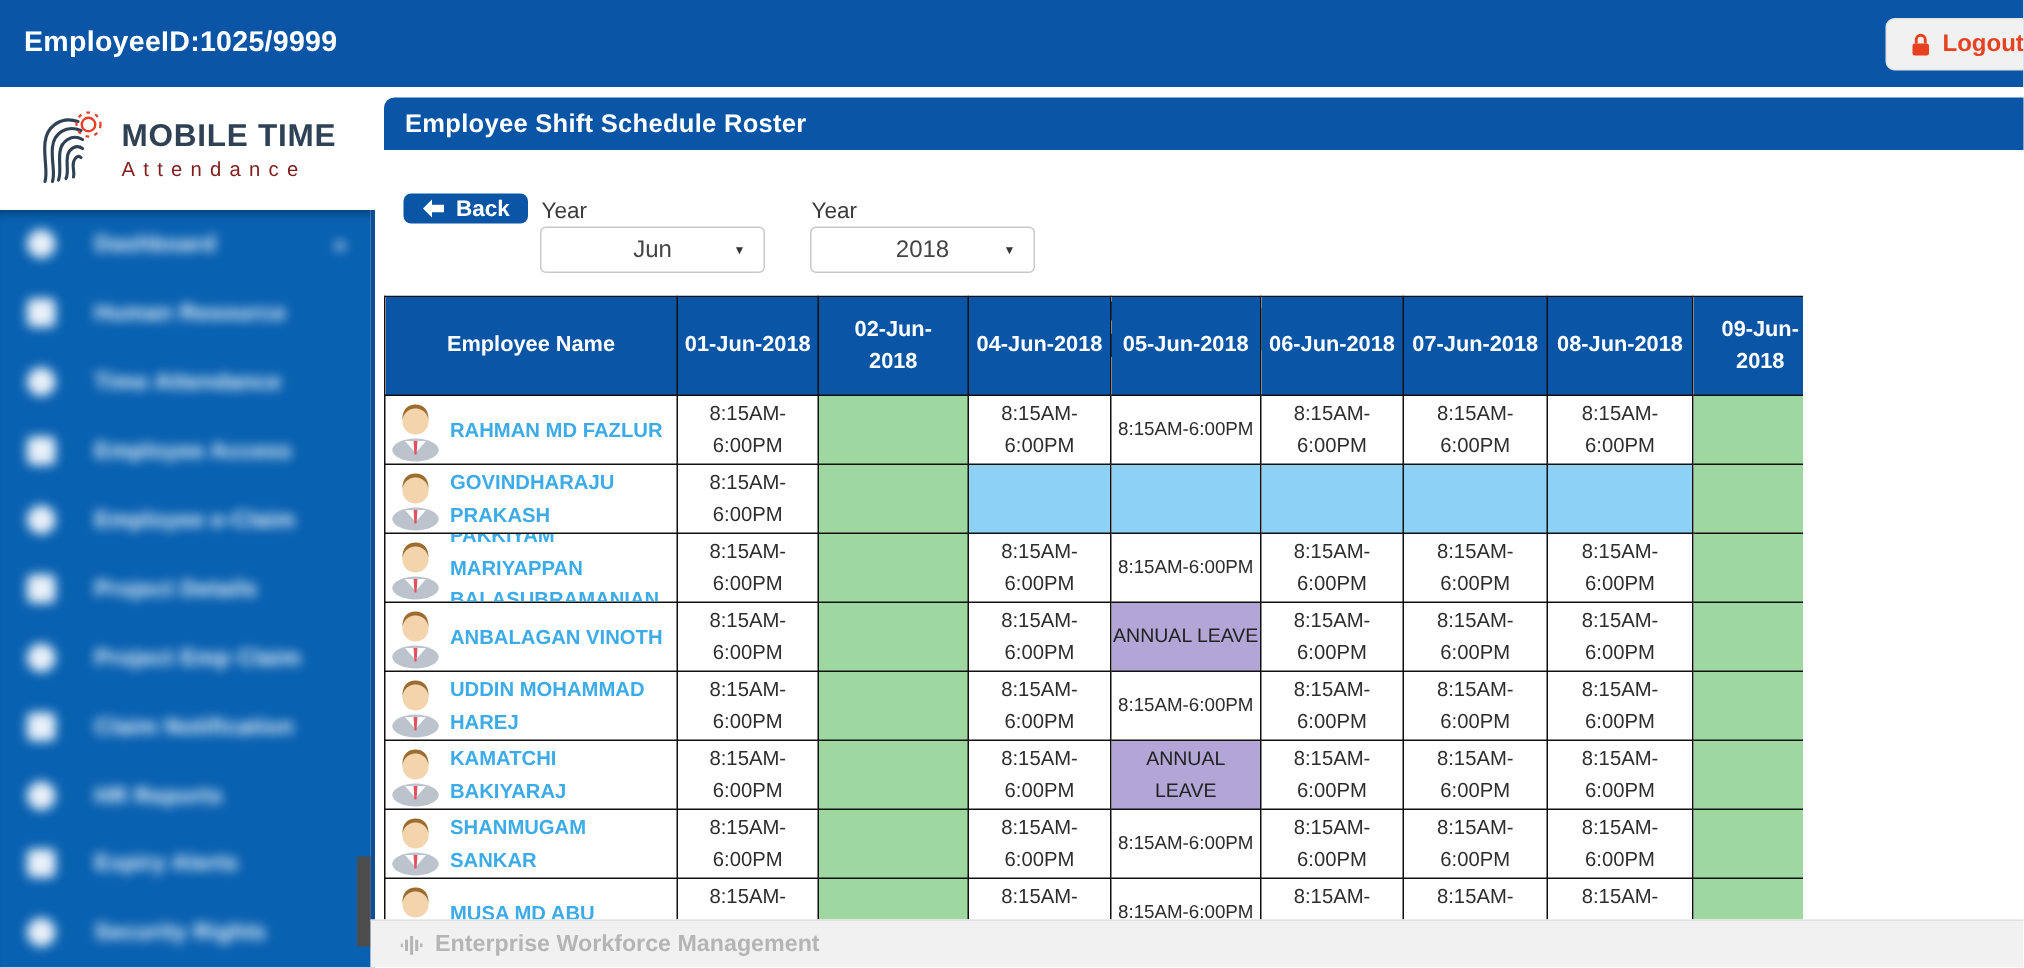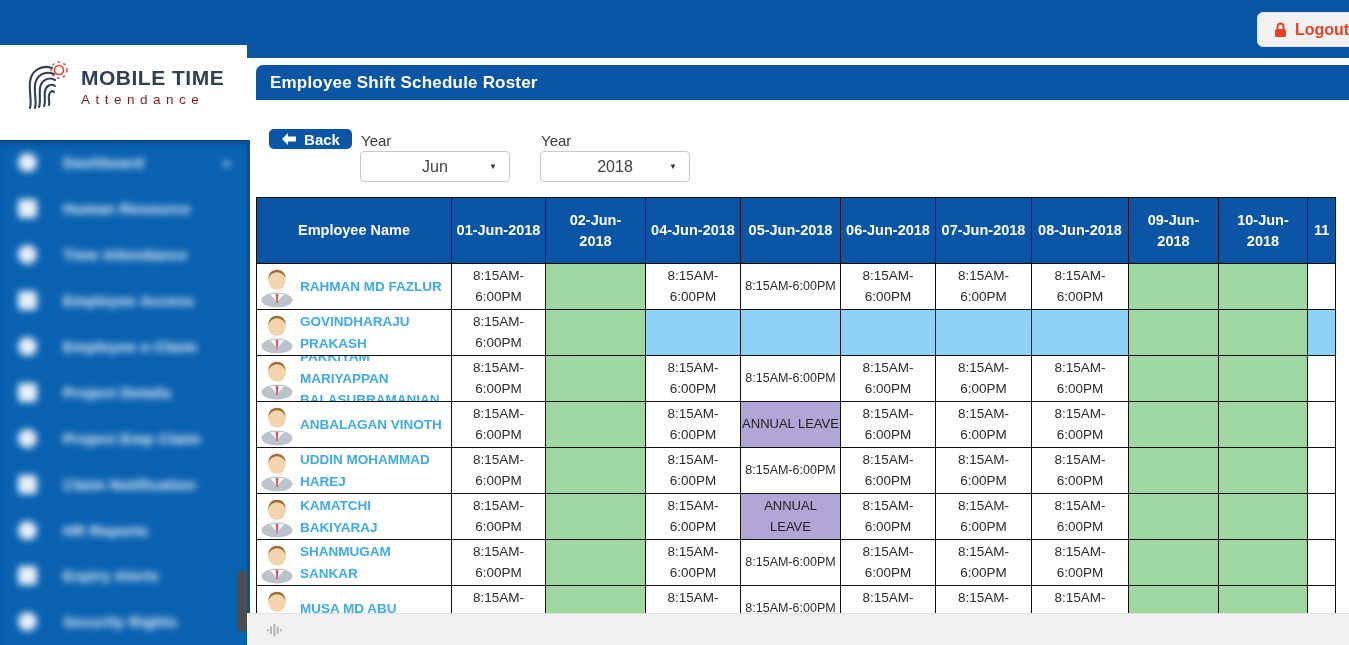--- a/index.html
+++ b/index.html
@@ -10,21 +10,21 @@
   
   .topbar { left:0; top:0; width:1349px; height:58px; background:var(--accent); }
   .empid { position:absolute; left:16px; top:50%; transform:translateY(-50%);
            color:#fff; font-size:19px; font-weight:bold; letter-spacing:.2px; }
   .logout-btn { position:absolute; left:1257px; top:12px; height:35px; padding:0 20px 0 16px;
                 background:#f1f1f1; border:1px solid #e3e3e3; border-radius:6px;
                 display:flex; align-items:center; gap:8px; cursor:pointer;
                 color:var(--logoutred); font-size:16px; font-weight:bold; }
 
   
-  .logo-area { left:0; top:45px; width:247px; height:82px; background:#fff;
+  .logo-area { left:0; top:58px; width:247px; height:82px; background:#fff;
                display:flex; align-items:center; padding-left:22px; gap:7px; }
   .brand-line1 { font-size:21px; font-weight:800; color:#2f4255; letter-spacing:.5px; }
   .brand-line2 { font-size:13.5px; font-weight:normal; color:#7f1d1d; letter-spacing:5.5px; margin-top:2px; }
 
   
   .sidebar { left:0; top:140px; width:247px; height:505px; background:var(--sidebar);
              box-shadow: inset 0 6px 6px -4px rgba(0,0,0,.35); }
   .sb-item { height:45.9px; display:flex; align-items:center; padding-left:18px;
              position:relative; filter:blur(3.5px); color:#fff; cursor:pointer; }
   .sb-ico { width:19px; height:19px; background:#f2f7fc; margin-right:26px; opacity:.96; flex:none; }
@@ -48,21 +48,21 @@
   .sel { position:absolute; width:150px; height:31px; background:#fff; border:1px solid #c9c9c9;
          border-radius:4px; display:flex; align-items:center; justify-content:center;
          font-size:16px; color:#444; cursor:pointer; }
   .month-sel { left:360px; top:151px; } .year-sel { left:540px; top:151px; }
   .sel .caret { position:absolute; right:12px; font-size:8px; color:#333; }
   .search-btn { left:719px; top:153px; width:122px; height:37px; background:var(--accent);
                 border:none; border-radius:5px; color:#fff; font-size:17px; font-weight:bold;
                 display:flex; align-items:center; justify-content:center; gap:9px; cursor:pointer;margin-top:48px; }
 
   
-  .table-wrap { left:256px; top:197px; width:1080px; height:416px; overflow:hidden; }
+  .table-wrap { left:256px; top:197px; width:946px; height:416px; overflow:hidden; }
   table { border-collapse:collapse; table-layout:fixed; width:1079px; }
   th, td { border:1px solid #101010; overflow:hidden; }
   thead th { background:var(--accent); color:#fff; font-size:14.5px; font-weight:bold;
              height:66px; text-align:center; vertical-align:middle; line-height:1.4; white-space:nowrap; }
   thead th.wrap { white-space:pre-line; }
   thead th.clip { text-align:left; padding-left:6px; }
   tbody tr { height:46px; }
   .name-wrap { display:flex; align-items:center; padding-left:2px; height:44px; }
   .emp-name { color:var(--namecol); font-weight:600; font-size:13.5px; line-height:1.6;
               margin-left:5px; cursor:pointer; }
@@ -77,20 +77,21 @@
   
   .footer { left:247px; top:613px; width:1102px; height:32px; background:#f1f1f1;
             border-top:1px solid #e0e0e0; display:flex; align-items:center;
             padding-left:20px; gap:7px; }
   .footer-text { color:#b5b5b5; font-weight:bold; font-size:15.5px; }
 </style>
 </head>
 <body>
 
 <div class="abs topbar">
+  <div class="empid">EmployeeID:1025/9999</div>
   <button class="logout-btn">
     <span style="display:flex">
       <svg width="13" height="16" viewBox="0 0 13 16">
           <path d="M3.5 7V4.5a3 3 0 0 1 6 0V7" stroke="#e8411f" stroke-width="1.9" fill="none"></path>
           <rect x="1" y="7" width="11" height="8" rx="1.5" fill="#e8411f"></rect>
         </svg>
     </span>
     <span>Logout</span>
   </button>
 </div>
@@ -469,13 +470,14 @@
 <div class="abs footer">
   <span style="display:flex">
     <svg width="16" height="16" viewBox="0 0 16 16" fill="#b5b5b5">
       <rect x="0" y="7" width="1.6" height="2.4"></rect>
         <rect x="3" y="4.5" width="2" height="7.5"></rect>
       <rect x="6.4" y="2" width="2" height="12.5"></rect>
         <rect x="9.8" y="4.5" width="2" height="7.5"></rect>
       <rect x="13" y="7" width="1.6" height="2.4"></rect>
     </svg>
   </span>
+  <span class="footer-text">Enterprise Workforce Management</span>
 </div>
 
 </body></html>

